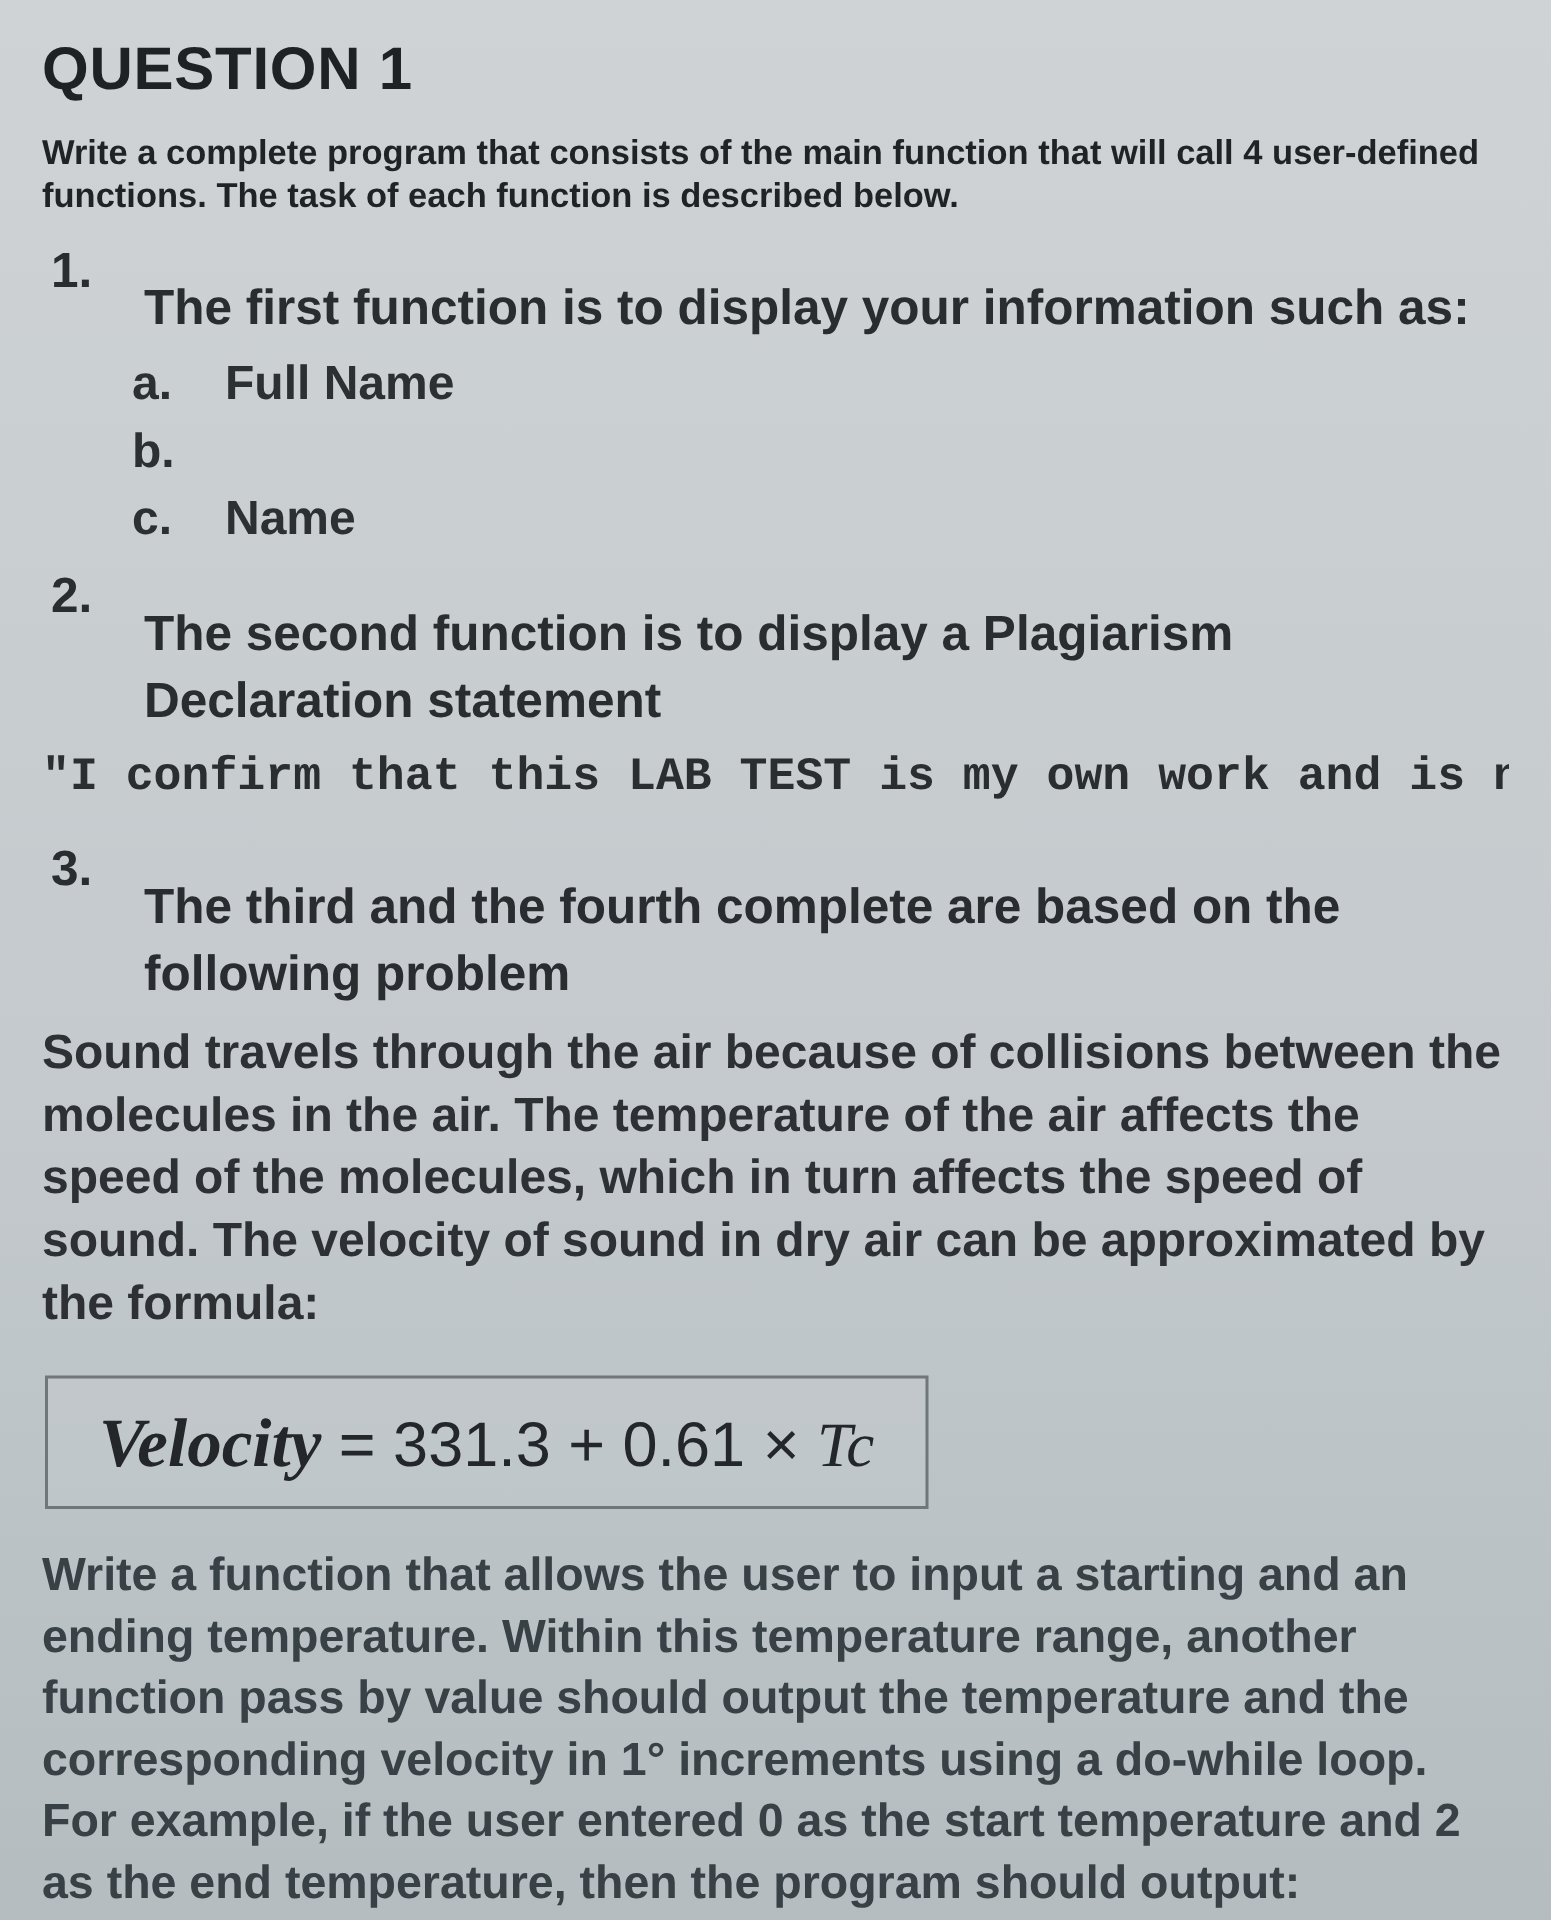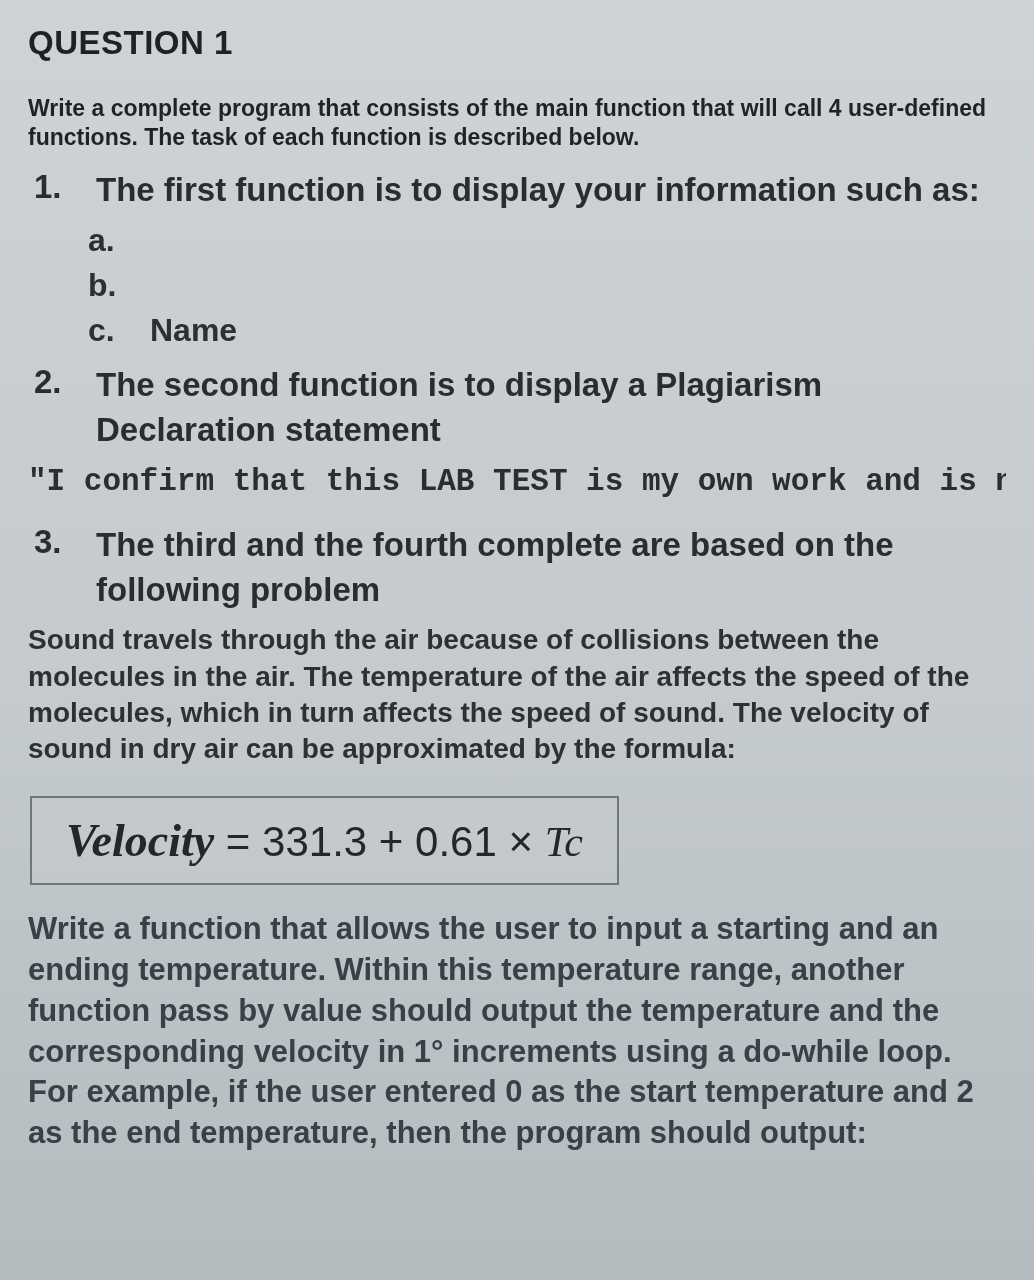--- a/index.html
+++ b/index.html
@@ -11,24 +11,24 @@
   }
   .page {
     box-sizing: border-box;
     width: 1034px;
     min-height: 1280px;
     padding: 24px 28px 28px 28px;
     background: linear-gradient(180deg, #cfd3d5 0%, #c4cacd 55%, #b4bcc0 100%);
     color: #2c2f31;
   }
   .q-title {
-    font-size: 33px;
+    font-size: 40px;
     font-weight: 800;
     letter-spacing: 0.5px;
-    margin-bottom: 32px;
+    margin-bottom: 18px;
     color: #1f2224;
   }
   .intro {
     font-size: 23px;
     font-weight: 800;
     line-height: 1.25;
     color: #1f2326;
     margin-bottom: 16px;
   }
   .numbered {
@@ -42,20 +42,21 @@
     font-weight: 700;
     width: 34px;
     flex-shrink: 0;
     color: #2a2d2f;
   }
   .num-text {
     font-size: 33px;
     font-weight: 700;
     color: #2a2d2f;
     line-height: 1.35;
+    margin-top: 22px;
   }
   .lettered {
     display: flex;
     gap: 28px;
     margin-left: 60px;
     margin-bottom: 8px;
   }
   .letter {
     font-size: 32px;
     font-weight: 700;
@@ -71,21 +72,21 @@
   .mono {
     font-family: "Courier New", monospace;
     font-size: 31px;
     font-weight: 700;
     color: #2b2e30;
     margin: 12px 0 24px 0;
     white-space: nowrap;
     overflow: hidden;
   }
   .para {
-    font-size: 28px;
+    font-size: 32px;
     font-weight: 700;
     color: #2d3134;
     line-height: 1.3;
     margin-bottom: 22px;
   }
   .formula-box {
     display: inline-block;
     border: 2px solid #6f777b;
     padding: 16px 34px;
     margin: 6px 0 24px 2px;
@@ -126,20 +127,21 @@
 
   <div class="intro">Write a complete program that consists of the main function that will call 4 user-defined functions. The task of each function is described below.</div>
 
   <div class="numbered">
     <div class="num">1.</div>
     <div class="num-text">The first function is to display your information such as:</div>
   </div>
 
   <div class="lettered">
     <div class="letter">a.</div>
+    <div class="letter-text">Full Name</div>
   </div>
   <div class="lettered">
     <div class="letter">b.</div>
   </div>
   <div class="lettered">
     <div class="letter">c.</div>
     <div class="letter-text">Name</div>
   </div>
 
   <div class="numbered" style="margin-top:14px;margin-bottom:6px;">

